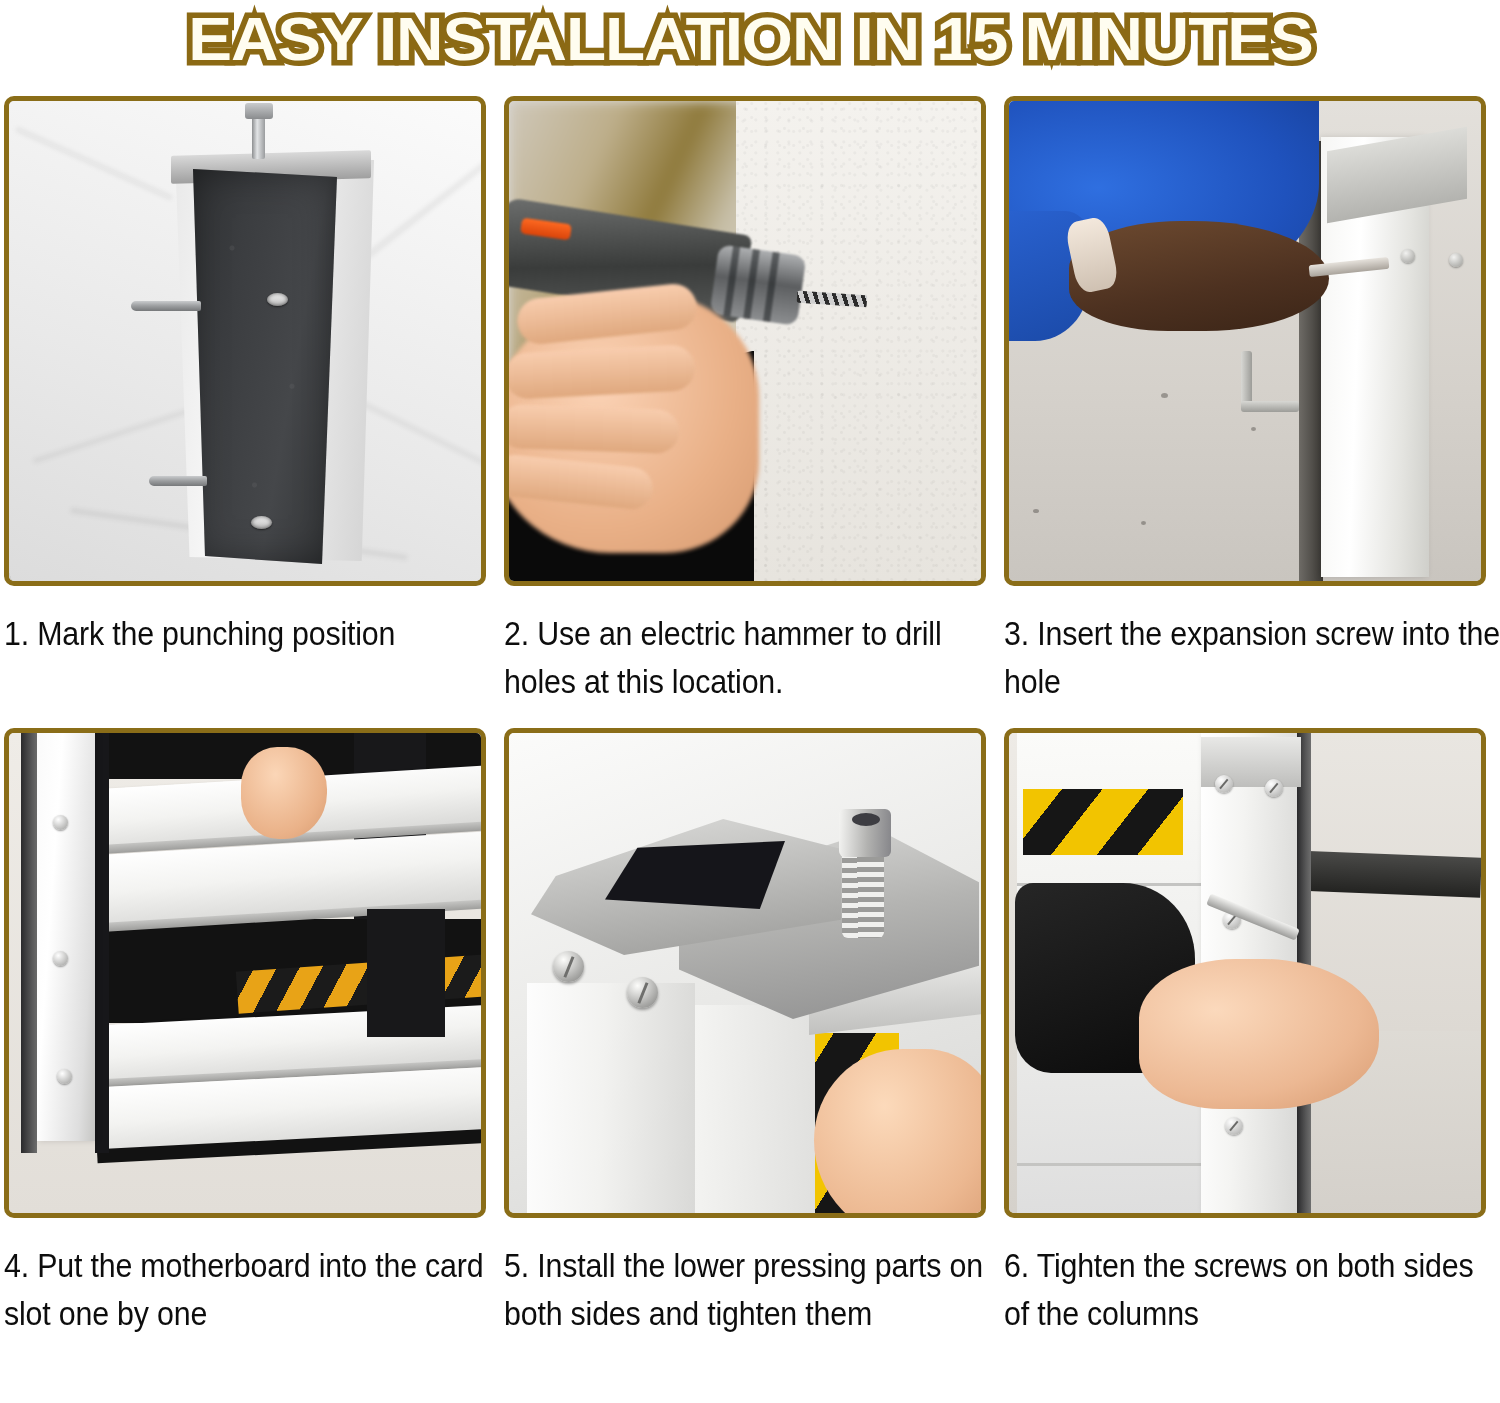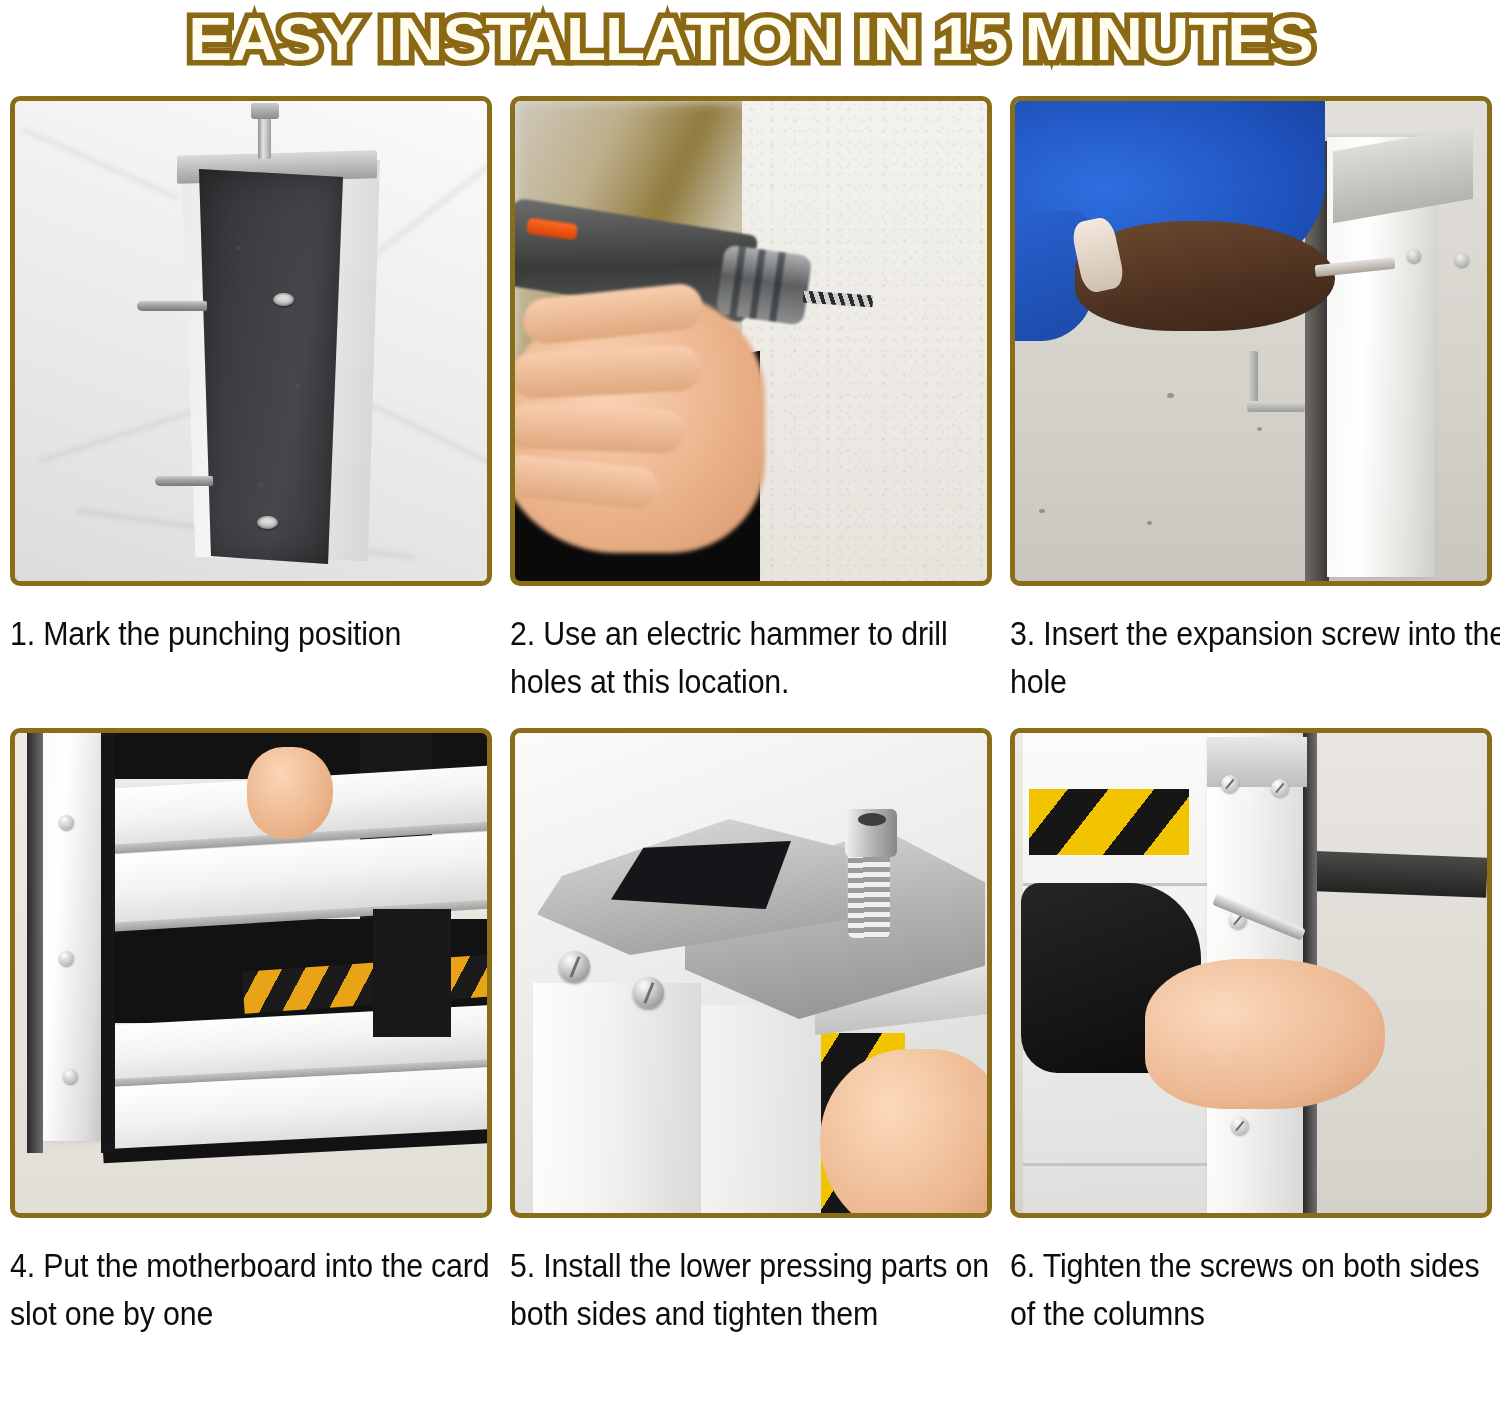--- a/index.html
+++ b/index.html
@@ -37,21 +37,21 @@
     white-space: nowrap;
     -webkit-text-stroke: 11px #8B6914;
     paint-order: stroke fill;
     text-shadow:
        0 0 0 #8B6914;
   }
 
   
   #grid {
     width: 1480px;
-    padding: 0 8px 0 10px;
+    padding: 0 8px 0 4px;
     box-sizing: border-box;
   }
   .row {
     display: flex;
     gap: 18px;
     width: 1484px;
     margin: 0 auto;
   }
   .row-gap { height: 22px; }
 

